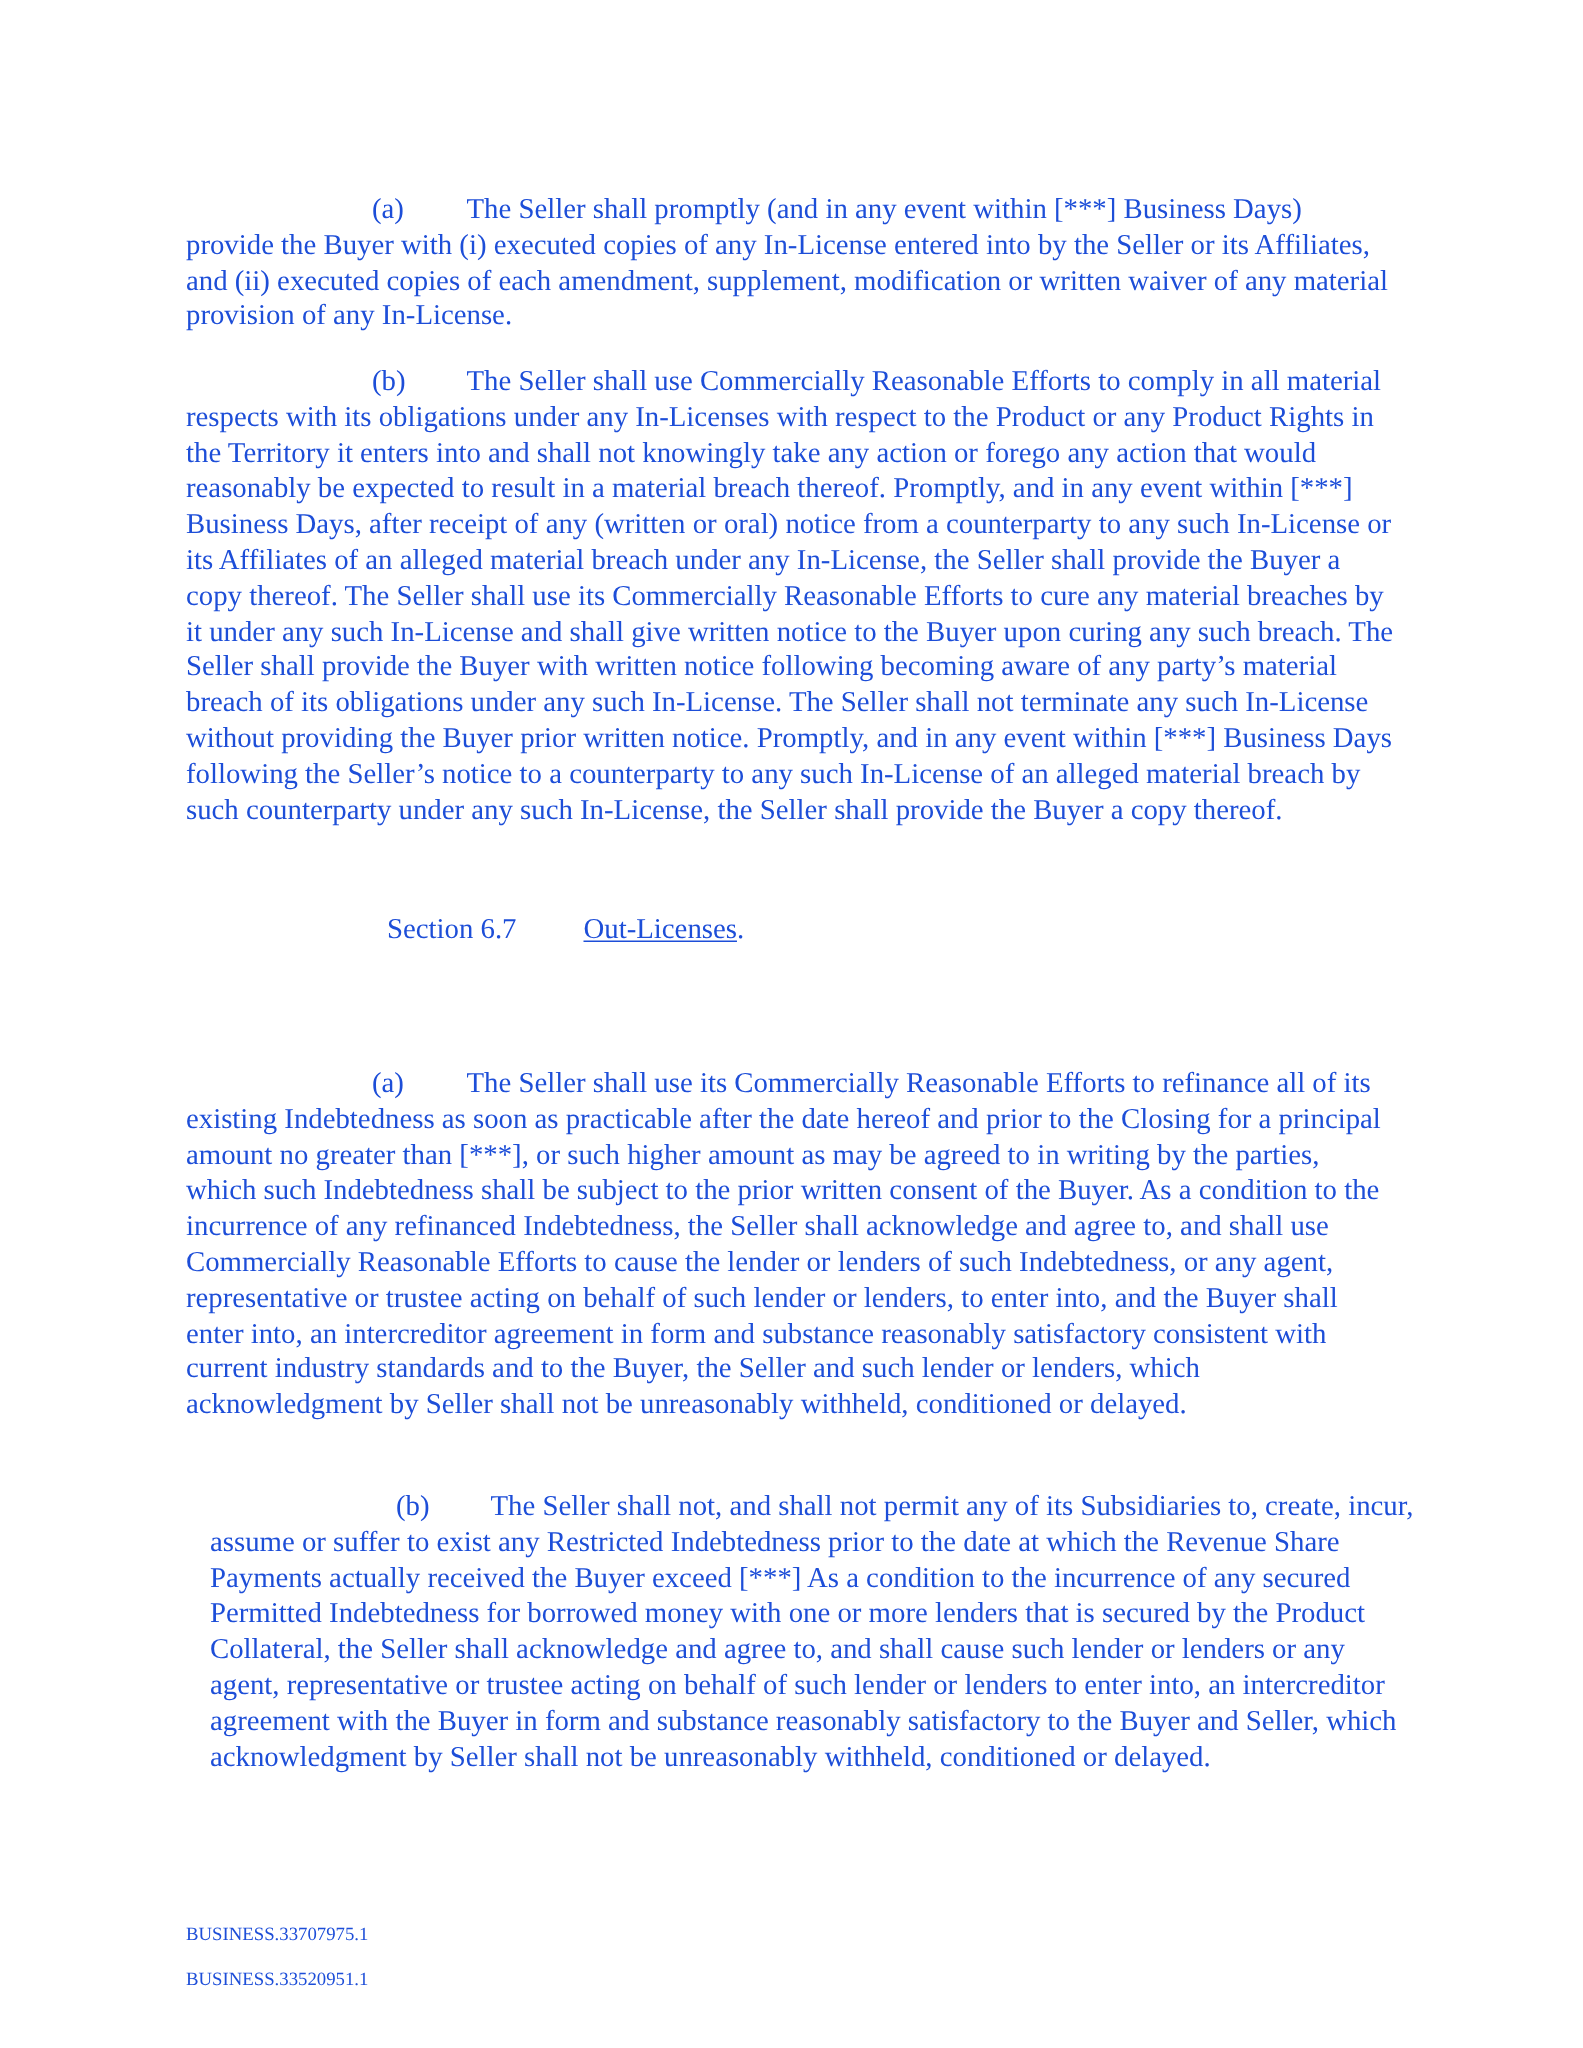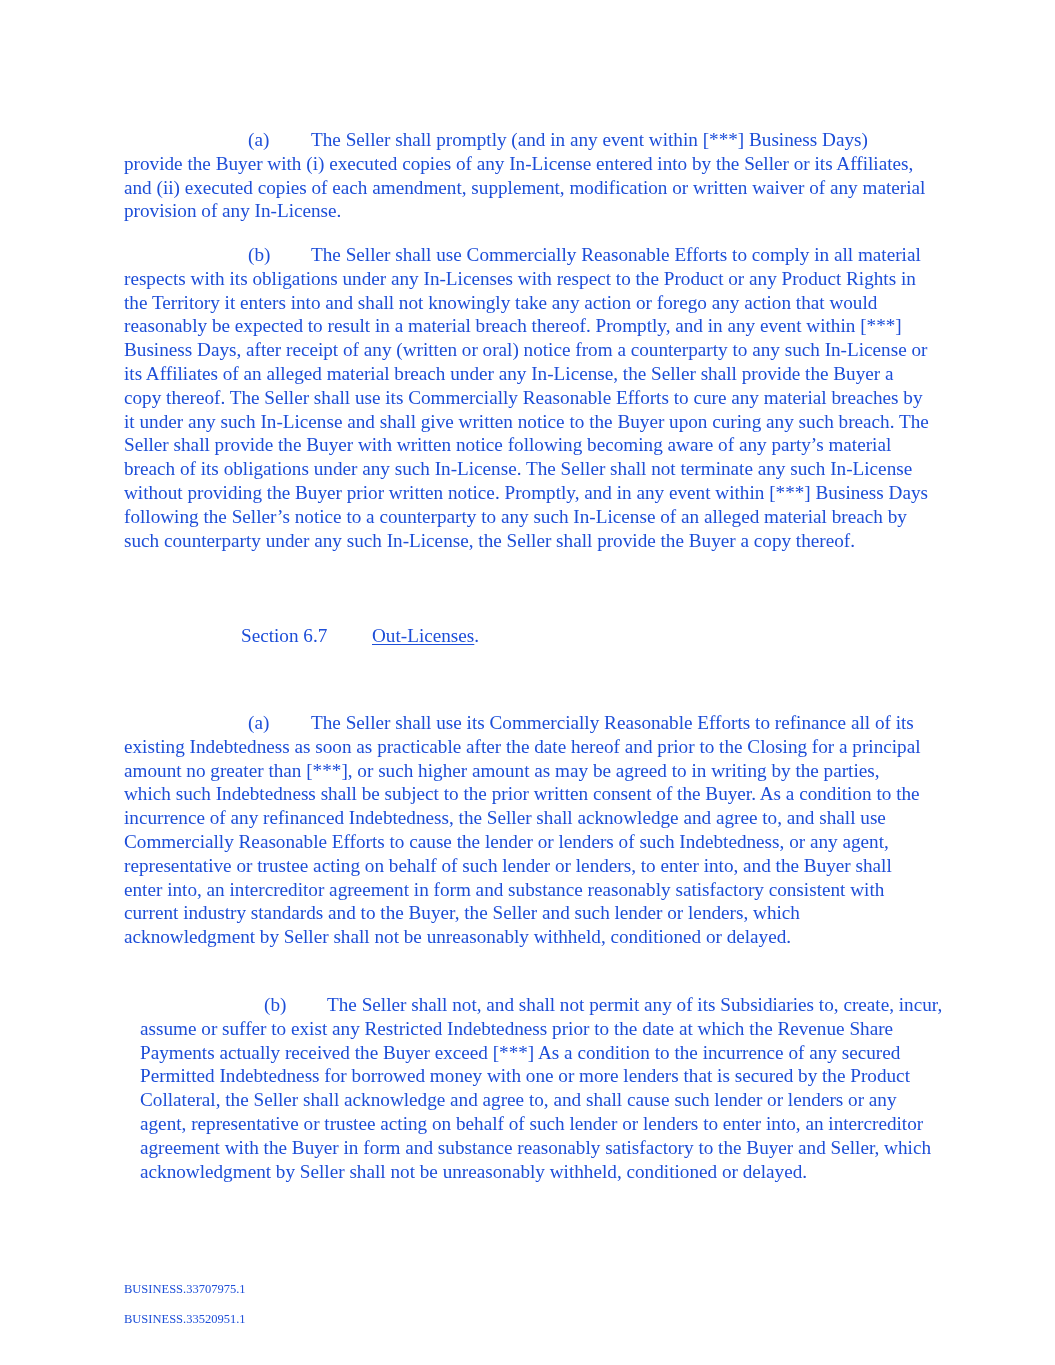--- a/index.html
+++ b/index.html
@@ -26,21 +26,21 @@
 <div class="page">
 
   <p class="para" style="top:128px;">
     <span class="label">(a)</span><span>The Seller shall promptly (and in any event within [***] Business Days) provide the Buyer with (i) executed copies of any In-License entered into by the Seller or its Affiliates, and (ii) executed copies of each amendment, supplement, modification or written waiver of any material provision of any In-License.</span>
   </p>
 
   <p class="para" style="top:243px;">
     <span class="label">(b)</span><span>The Seller shall use Commercially Reasonable Efforts to comply in all material respects with its obligations under any In-Licenses with respect to the Product or any Product Rights in the Territory it enters into and shall not knowingly take any action or forego any action that would reasonably be expected to result in a material breach thereof. Promptly, and in any event within [***] Business Days, after receipt of any (written or oral) notice from a counterparty to any such In-License or its Affiliates of an alleged material breach under any In-License, the Seller shall provide the Buyer a copy thereof. The Seller shall use its Commercially Reasonable Efforts to cure any material breaches by it under any such In-License and shall give written notice to the Buyer upon curing any such breach. The Seller shall provide the Buyer with written notice following becoming aware of any party’s material breach of its obligations under any such In-License. The Seller shall not terminate any such In-License without providing the Buyer prior written notice. Promptly, and in any event within [***] Business Days following the Seller’s notice to a counterparty to any such In-License of an alleged material breach by such counterparty under any such In-License, the Seller shall provide the Buyer a copy thereof.</span>
   </p>
 
-  <p class="heading" style="top:624px;">
+  <p class="heading" style="top:608px;margin-left:17px;">
     <span class="num">Section 6.7</span><span class="u">Out-Licenses</span><span>.</span>
   </p>
 
 
   <p class="para" style="top:711px;">
     <span class="label">(a)</span><span>The Seller shall use its Commercially Reasonable Efforts to refinance all of its existing Indebtedness as soon as practicable after the date hereof and prior to the Closing for a principal amount no greater than [***], or such higher amount as may be agreed to in writing by the parties, which such Indebtedness shall be subject to the prior written consent of the Buyer. As a condition to the incurrence of any refinanced Indebtedness, the Seller shall acknowledge and agree to, and shall use Commercially Reasonable Efforts to cause the lender or lenders of such Indebtedness, or any agent, representative or trustee acting on behalf of such lender or lenders, to enter into, and the Buyer shall enter into, an intercreditor agreement in form and substance reasonably satisfactory consistent with current industry standards and to the Buyer, the Seller and such lender or lenders, which acknowledgment by Seller shall not be unreasonably withheld, conditioned or delayed.</span>
   </p>
 
   <p class="para" style="top:993px;margin-left:16px;">
     <span class="label">(b)</span><span>The Seller shall not, and shall not permit any of its Subsidiaries to, create, incur, assume or suffer to exist any Restricted Indebtedness prior to the date at which the Revenue Share Payments actually received the Buyer exceed [***] As a condition to the incurrence of any secured Permitted Indebtedness for borrowed money with one or more lenders that is secured by the Product Collateral, the Seller shall acknowledge and agree to, and shall cause such lender or lenders or any agent, representative or trustee acting on behalf of such lender or lenders to enter into, an intercreditor agreement with the Buyer in form and substance reasonably satisfactory to the Buyer and Seller, which acknowledgment by Seller shall not be unreasonably withheld, conditioned or delayed.</span>

